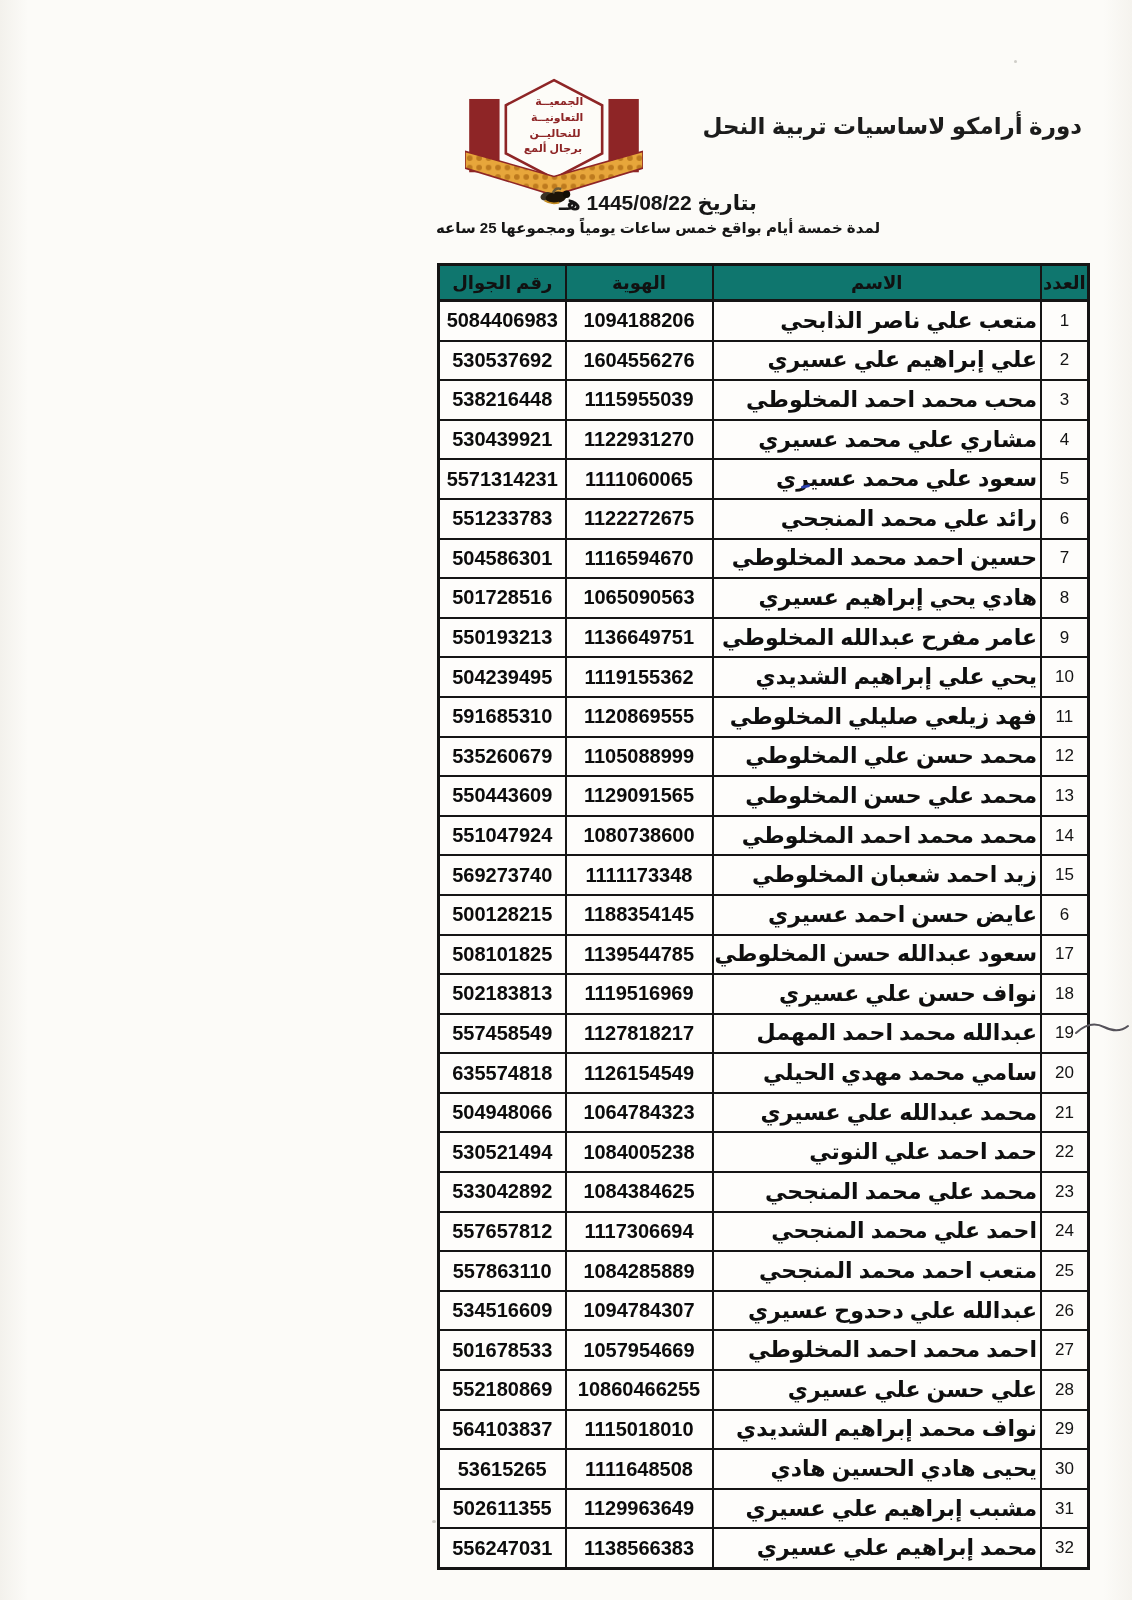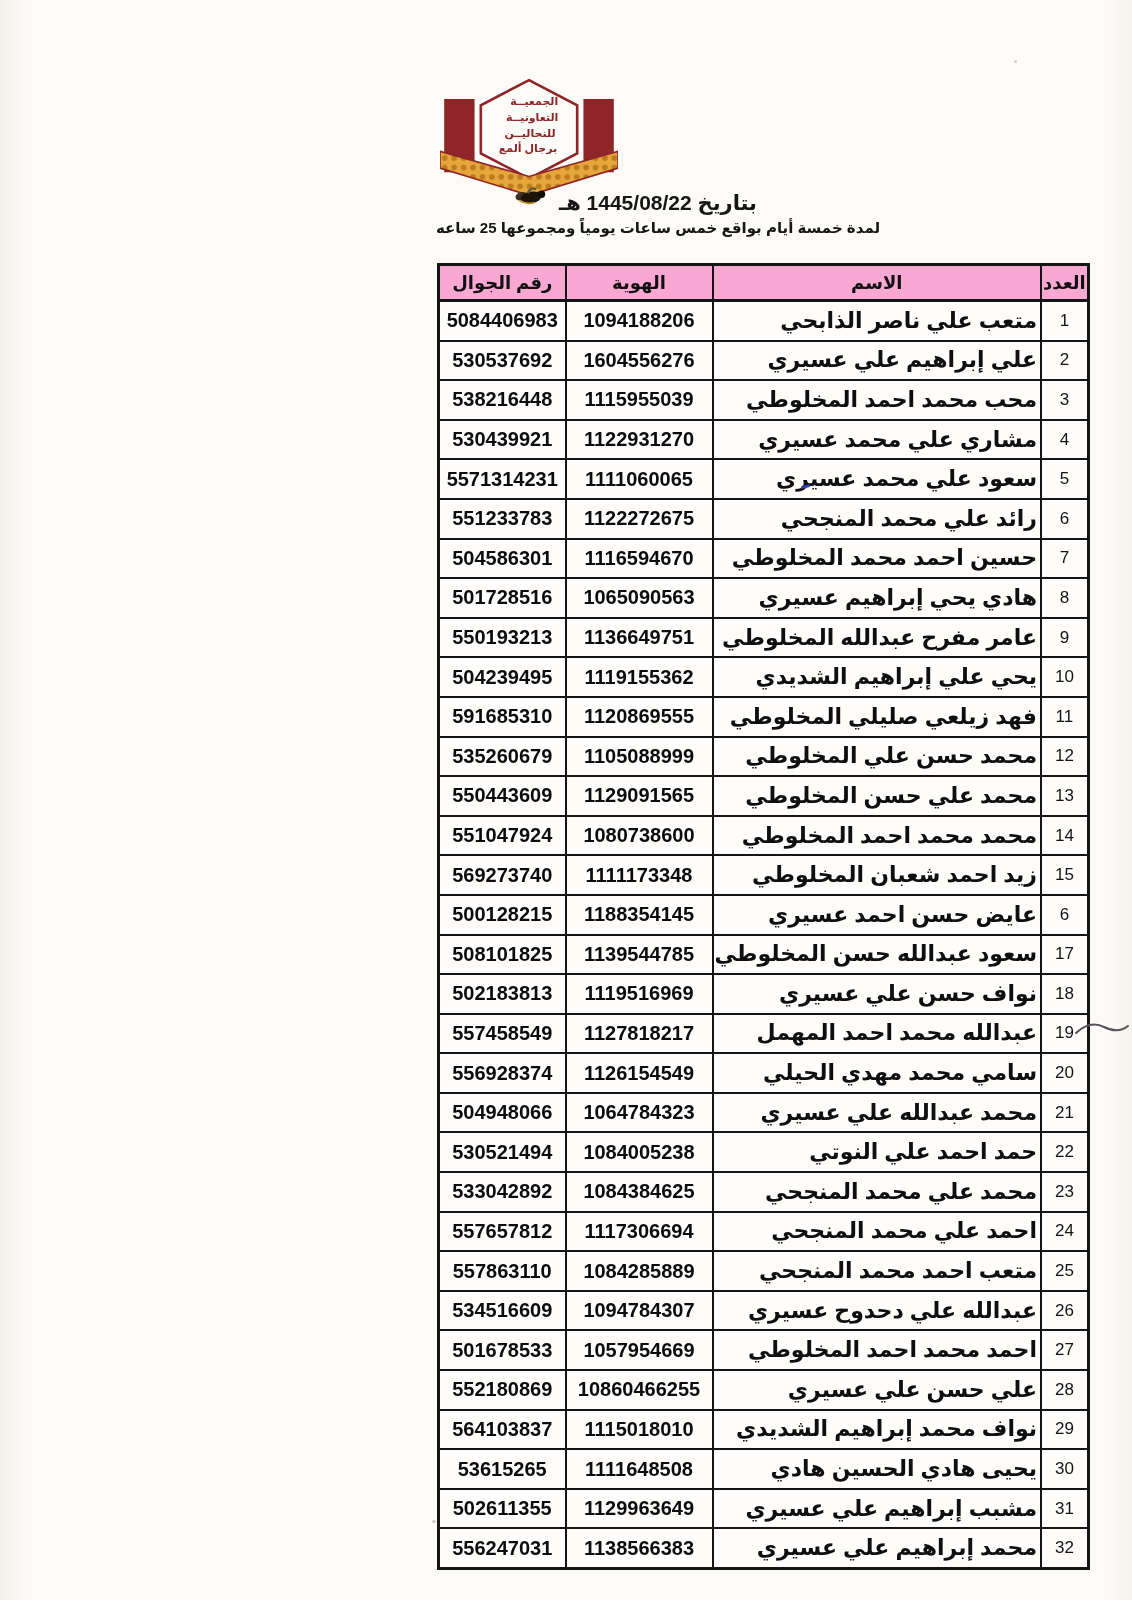--- a/index.html
+++ b/index.html
@@ -10,21 +10,21 @@
     color:#111;
   }
   .page{position:absolute;inset:0;}
   
   .course-title{
     position:absolute;top:113px;right:50px;width:400px;
     direction:rtl;text-align:right;
     font-size:23px;font-weight:bold;color:#1c1c1c;
     letter-spacing:0.5px;
   }
-  .logo{position:absolute;left:440px;top:78px;}
+  .logo{position:absolute;left:465px;top:78px;}
   
   .date-block{
     position:absolute;left:408px;top:191px;width:500px;
     direction:rtl;text-align:center;color:#161616;
   }
   .date-line{font-size:21px;font-weight:bold;}
   .duration-line{font-size:15px;font-weight:bold;margin-top:4px;}
   
   .roster-wrap{position:absolute;left:437px;top:263px;}
   table.roster{
@@ -33,21 +33,21 @@
   }
   table.roster col.c-num{width:46px;}
   table.roster col.c-name{width:290px;}
   table.roster col.c-id{width:147px;}
   table.roster col.c-mob{width:127px;}
   table.roster th,table.roster td{
     border:2px solid #151515;overflow:hidden;white-space:nowrap;
   }
   table.roster{border:3px solid #151515;}
   table.roster th{
-    height:31px;background:#f9a8d4;
+    height:31px;background:#0f766e;
     font-size:18px;font-weight:bold;text-align:center;color:#111;
     border-bottom:3px solid #151515;
     margin-top:39px;
   }
   table.roster td{height:35.6px;}
   td.row-number-cell{font-size:17px;text-align:center;font-weight:normal;color:#131313;}
   td.name-cell{
     font-size:22px;font-weight:bold;text-align:right;padding-right:3px;color:#0f0f0f;
   }
   td.id-cell,td.mobile-cell{
@@ -60,20 +60,21 @@
     background:#2a3fae;border-radius:2px;transform:rotate(-12deg);
   }
   .pen-curve{position:absolute;left:1074px;top:1018px;}
   .speck{position:absolute;background:#9a968e;border-radius:50%;opacity:.45;}
 </style>
 </head>
 <body>
 
 <div class="page">
 
+  <div class="course-title">دورة أرامكو لاساسيات تربية النحل</div>
 
   <div class="logo">
     <svg width="178" height="132" viewBox="0 0 170 126">
       <defs>
         <pattern id="honeyp" width="9" height="9" patternUnits="userSpaceOnUse">
           <rect width="9" height="9" fill="#e7a63b"></rect>
           <circle cx="4.5" cy="4.5" r="2.7" fill="#bd7a1e"></circle>
         </pattern>
       </defs>
       <rect x="4" y="20" width="29" height="70" fill="#8e2526"></rect>
@@ -227,21 +228,21 @@
           <tr>
             <td class="row-number-cell">19</td>
             <td class="name-cell">عبدالله محمد احمد المهمل</td>
             <td class="id-cell">1127818217</td>
             <td class="mobile-cell">557458549</td>
           </tr>
           <tr>
             <td class="row-number-cell">20</td>
             <td class="name-cell">سامي محمد مهدي الحيلي</td>
             <td class="id-cell">1126154549</td>
-            <td class="mobile-cell">556928374</td>
+            <td class="mobile-cell">635574818</td>
           </tr>
           <tr>
             <td class="row-number-cell">21</td>
             <td class="name-cell">محمد عبدالله علي عسيري</td>
             <td class="id-cell">1064784323</td>
             <td class="mobile-cell">504948066</td>
           </tr>
           <tr>
             <td class="row-number-cell">22</td>
             <td class="name-cell">حمد احمد علي النوتي</td>

